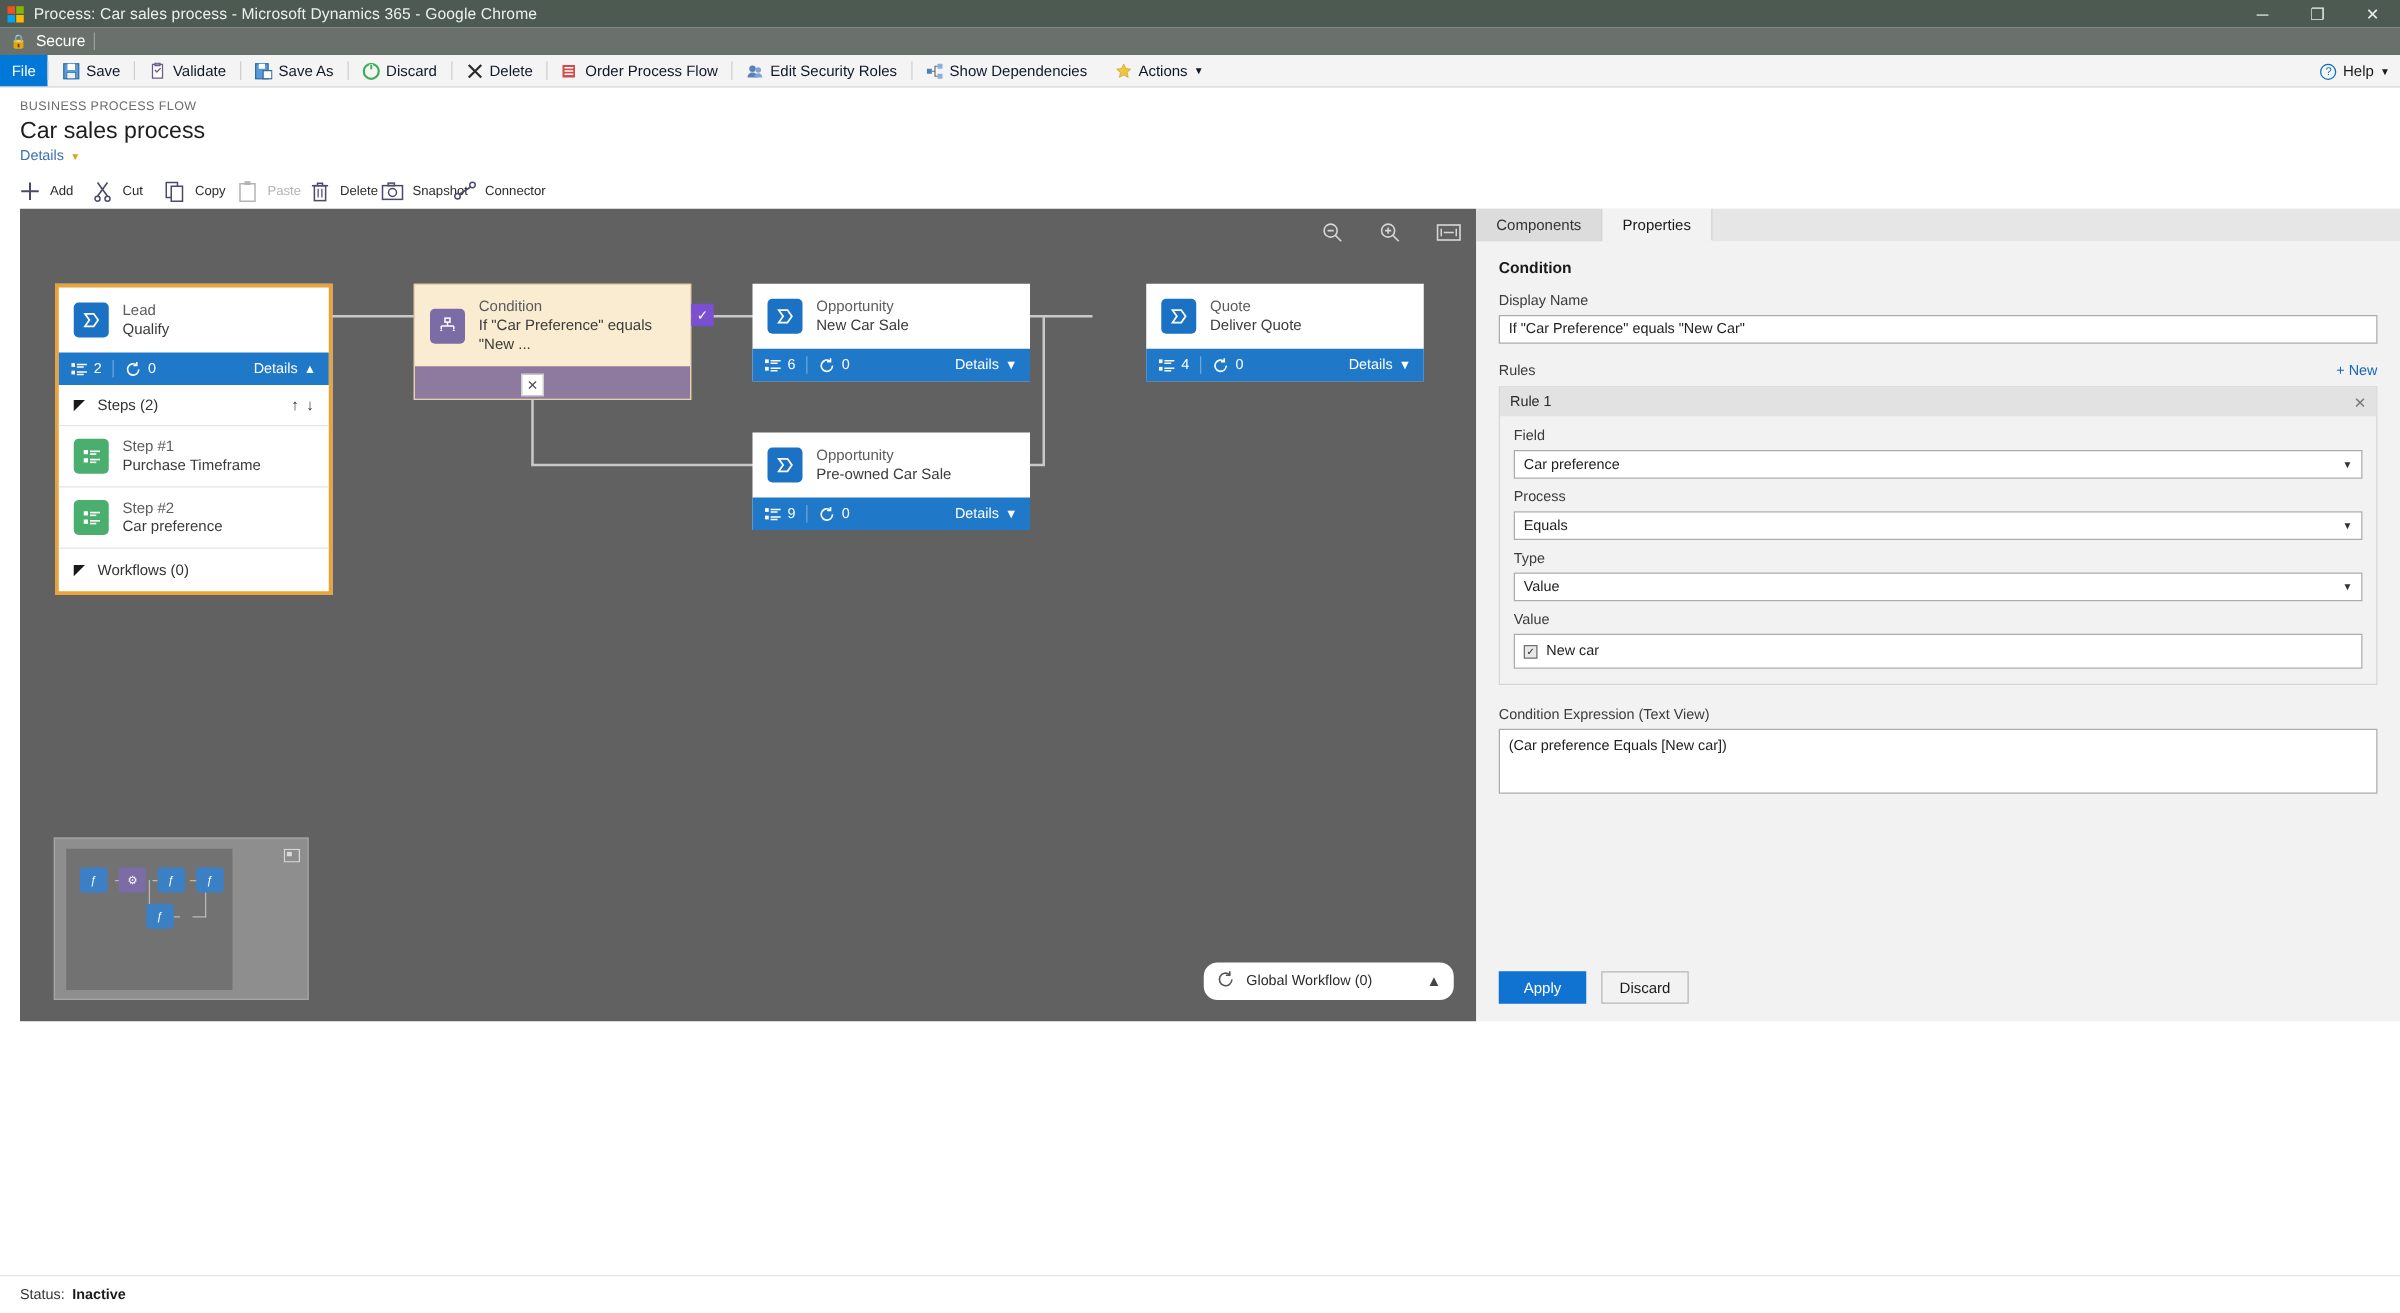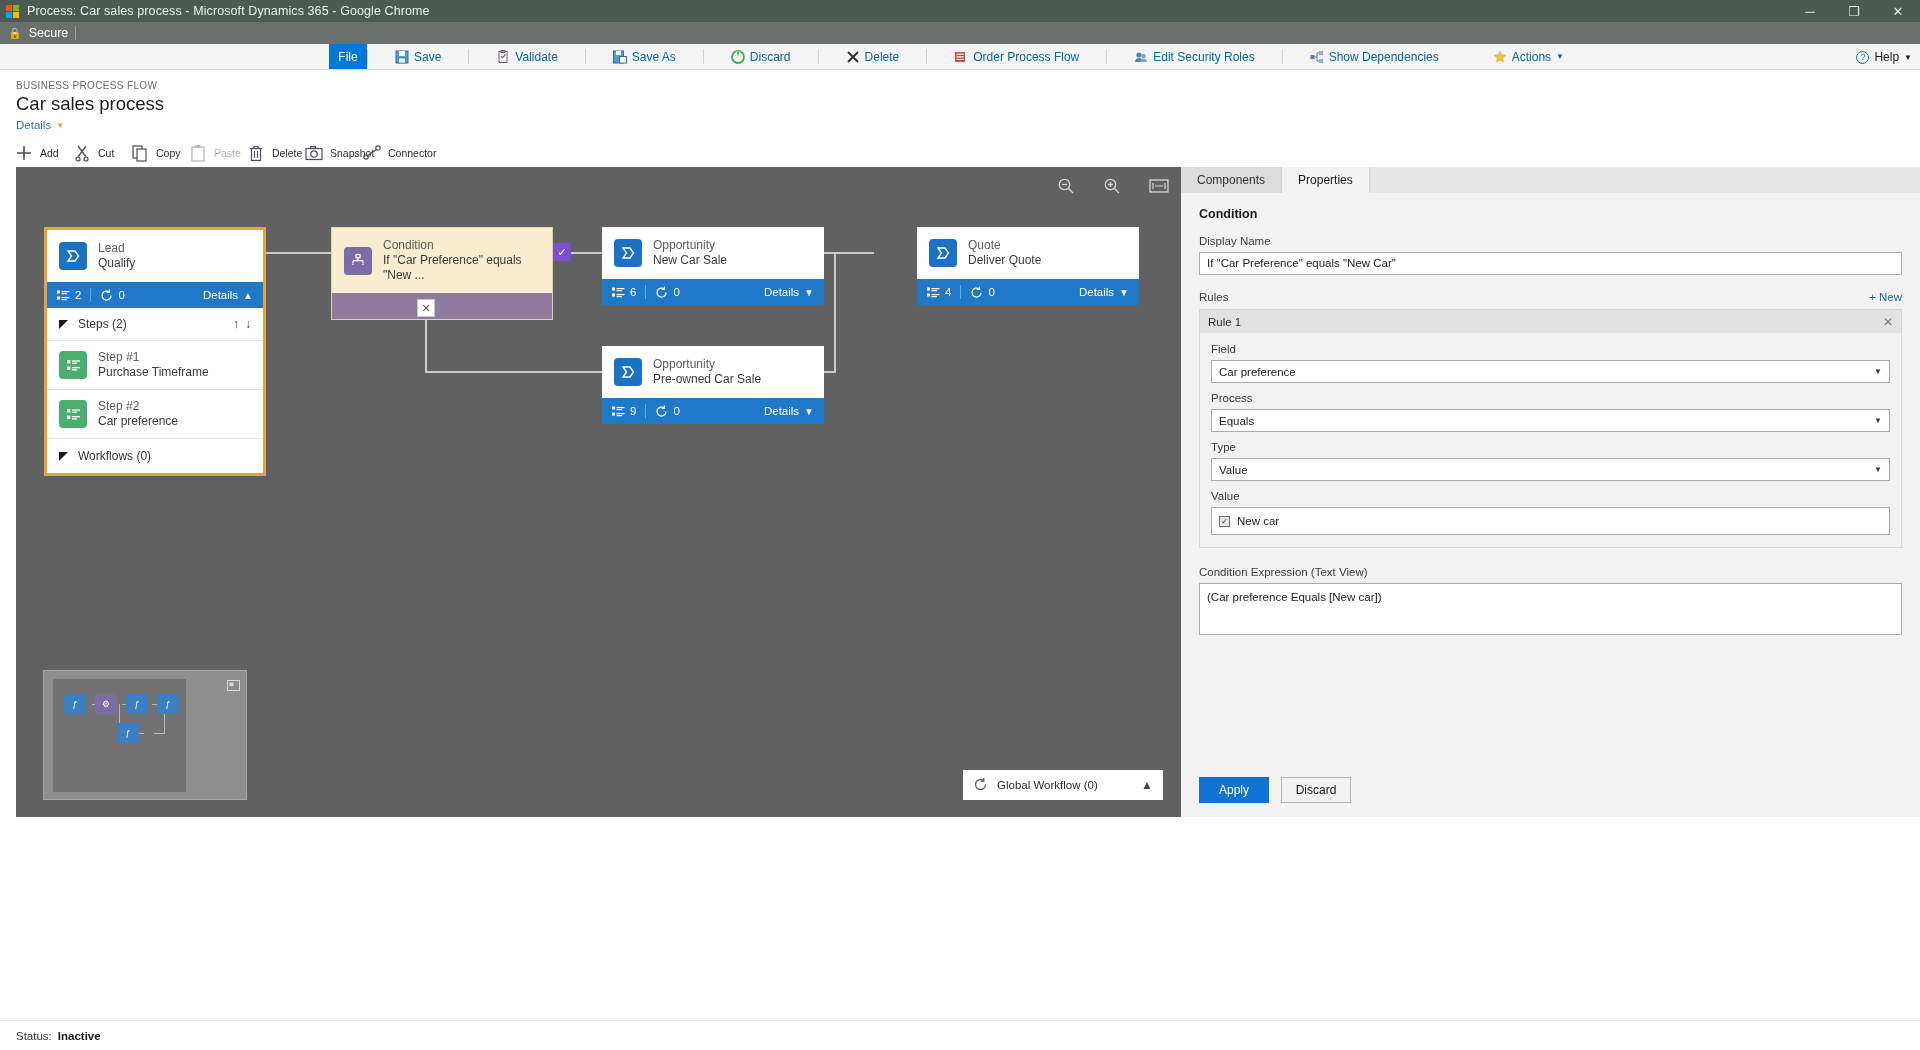--- a/index.html
+++ b/index.html
@@ -30,29 +30,29 @@
   .lock { font-size: 11px; color: #fff; }
   .secure-word { color: #ffffff; }
   .url-sep { width: 1px; height: 14px; background: #9aa09c; }
   .url { white-space: nowrap; overflow: hidden; letter-spacing: -.1px; }
   .url .host { color: #ffffff; }
   .url .path { color: #c7ccc9; }
 
   
   .cmdbar {
     height: 26px; background: #f4f4f4; border-bottom: 1px solid #d8d8d8;
-    display: flex; align-items: stretch; font-size: 12px; color: #1a1a1a; position: relative; justify-content: center;
+    display: flex; align-items: stretch; font-size: 12px; color: #1a1a1a; position: relative;
   }
   .file-btn {
     width: 38px; background: #0078d7; color: #fff; display: flex;
     align-items: center; justify-content: center; font-size: 12px;
   }
   .cmd-items { display: flex; align-items: center; }
-  .cmd-item { display: flex; align-items: center; gap: 5px; padding: 0 27px; height: 26px;
-    white-space: nowrap; color: #0369a1; }
+  .cmd-item { display: flex; align-items: center; gap: 5px; padding: 0 11px; height: 26px;
+    white-space: nowrap; color: #0f172a; }
   .cmd-sep { width: 1px; height: 15px; background: #cfcfcf; align-self: center; }
   .cmd-ico { width: 14px; height: 14px; display: inline-flex; align-items: center; justify-content: center; }
   .cmd-ico svg { display: block; }
   .help-area { position: absolute; right: 8px; top: 0; height: 26px; display: flex;
     align-items: center; gap: 5px; color: #1a1a1a; }
   .help-circle { width: 13px; height: 13px; border-radius: 50%; border: 1.4px solid #0b6fb8;
     color: #0b6fb8; font-size: 9px; display: flex; align-items: center; justify-content: center; }
 
   
   .pagehead { padding: 10px 0 0 16px; background: #fff; }
@@ -122,21 +122,21 @@
     background: #727272; }
   .mm-node { position: absolute; background: #3b7fc4; width: 22px; height: 20px; border-radius: 3px;
     display:flex; align-items:center; justify-content:center; color:#fff; font-size:9px; }
   .mm-node.p { background: #7b6ca6; }
   .mm-line { position: absolute; background: #b9b9b9; }
   .mm-ico { position: absolute; right: 6px; top: 6px; color: #d9d9d9; }
 
   
   .gwf { position: absolute; right: 18px; bottom: 17px; width: 200px; height: 30px;
     background: #fff; display: flex; align-items: center; padding: 12px 10px; gap: 9px;
-    font-size: 11.5px; color: #2b2b2b; }
+    font-size: 11.5px; color: #2b2b2b; border-radius: 11px; }
   .gwf .chev { margin-left: auto; color: #444; font-size: 12px; }
 
   
   .panel { width: 739px; height: 650px; background: #f2f2f2; position: relative; }
   .ptabs { display: flex; height: 26px; background: #e6e6e6; }
   .ptab { padding: 0 16px; height: 26px; display: flex; align-items: center; font-size: 12px;
     color: #333; background: #dcdcdc; border-right: 1px solid #d0d0d0; }
   .ptab.active { background: #f2f2f2; color: #1a1a1a; border-bottom: 1px solid #f2f2f2; }
   .pbody { padding: 14px 18px 0 18px; }
   .psec-title { font-size: 12.5px; font-weight: bold; color: #1a1a1a; margin-bottom: 14px; }

